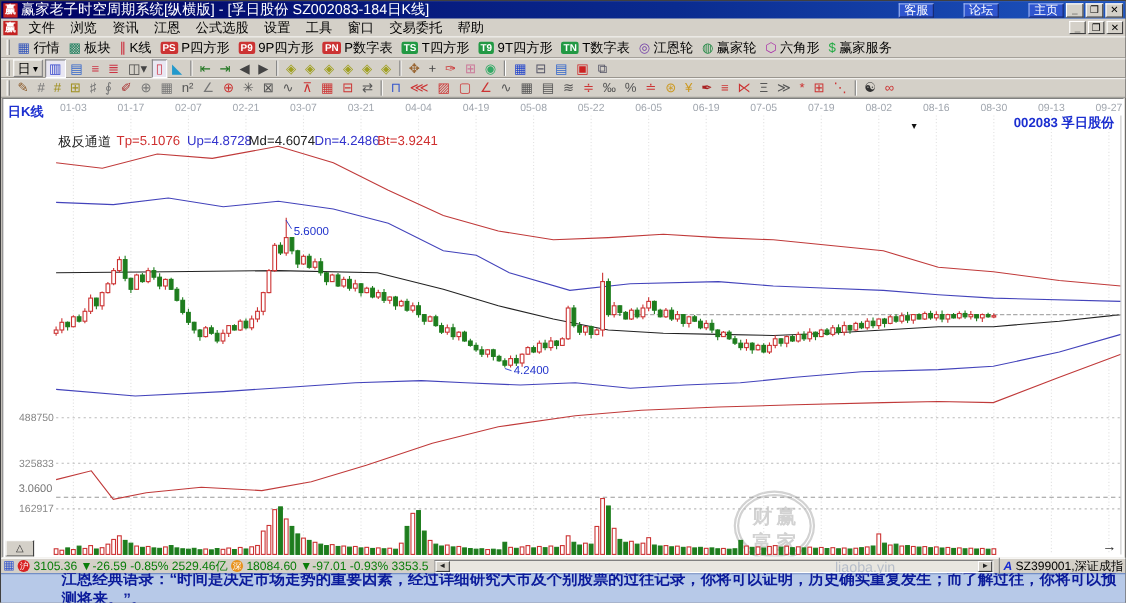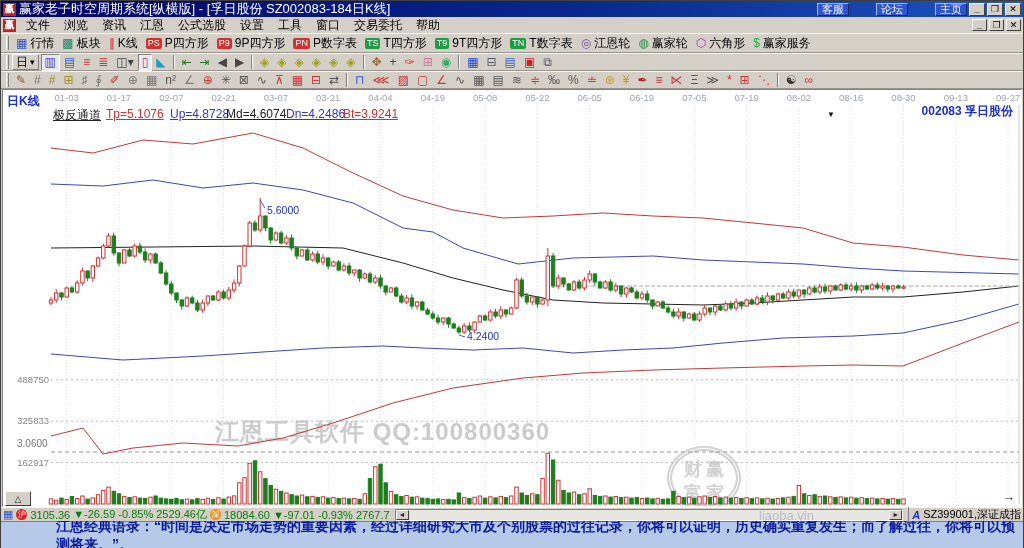--- a/index.html
+++ b/index.html
@@ -29,34 +29,34 @@
     border-top:1px solid #f5f4f2; border-bottom:1px solid #9a968f; }
   #toolbar-main { height:20px; }
   #toolbar-view { height:18px; }
   #toolbar-draw { height:18px; }
   .grip { width:3px; height:14px; border-left:1px solid #fff; border-right:1px solid #808080; margin:0 3px; flex:none; }
   .sep  { width:2px; height:14px; border-left:1px solid #808080; border-right:1px solid #fff; margin:0 3px; flex:none; }
   .tb-btn { height:17px; display:inline-flex; align-items:center; gap:3px; padding:0 3px;
     border:1px solid transparent; color:#000; flex:none; cursor:default; }
   .tb-btn.pressed { border:1px solid; border-color:#808080 #fff #fff #808080; background:#e9e7f2; }
   .tb-ico { font-size:12px; line-height:12px; }
-  .badge { font-size:9px; font-weight:normal; color:#fff; padding:0 2px; border-radius:2px; line-height:11px; height:11px; }
+  .badge { font-size:9px; font-weight:bold; color:#fff; padding:0 2px; border-radius:2px; line-height:11px; height:11px; }
   .tb-label { font-size:12px; }
   .period-btn { display:inline-flex; align-items:center; height:16px; padding:0 3px; margin-right:2px;
     border:1px solid; border-color:#fff #808080 #808080 #fff; background:#d4d0c8; gap:2px; }
 
   
   #chart { position:relative; height:418px; margin:0 1px; background:#fff;
     border:1px solid; border-color:#808080 #fff #fff #808080; overflow:hidden; }
   #chart-svg { position:absolute; left:0; top:0; z-index:2; }
   .overlay { position:absolute; z-index:3; white-space:nowrap; }
   .pane-label { left:4px; top:3px; color:#1c2fd0; font-weight:bold; font-size:12px; }
   .stock-label { right:8px; top:13px; color:#1c2fd0; font-weight:bold; font-size:12px; }
   .ind-row { left:0; top:13px; height:12px; width:100%; font-size:12px; }
-  .ind-row span { position:absolute; top:4px;text-decoration:underline; }
+  .ind-row span { position:absolute; top:18px; }
   .expand-btn { left:2px; top:401px; width:26px; height:15px; background:#d4d0c8; font-size:9px; color:#222;
     border:1px solid; border-color:#fff #404040 #404040 #fff; display:flex; align-items:center; justify-content:center; }
   .scroll-right-hint { left:999px; top:399px; color:#333; font-size:13px; }
   .wm { position:absolute; z-index:1; color:#cbcbcb; font-weight:bold; }
   .wm-tool { left:212px; top:326px; font-size:24px; letter-spacing:1px; }
   .wm-brand { left:744px; top:352px; font-size:50px; letter-spacing:4px; color:#d2d2d2; }
   .wm-logo { left:664px; top:356px; width:74px; height:64px; border:5px double #d2d2d2; border-radius:50%;
     display:grid; grid-template-columns:1fr 1fr; place-items:center; font-size:18px; color:#d2d2d2; padding:6px 10px; }
 
   
@@ -402,21 +402,20 @@
       <span class="sep"></span>
       <span class="tb-btn">
         <span class="tb-ico" style="color: rgb(51, 51, 51);">☯</span>
       </span>
       <span class="tb-btn">
         <span class="tb-ico" style="color: rgb(204, 51, 51);">∞</span>
       </span>
     </div>
 
   <div id="chart">
-    <div class="wm wm-tool">江恩工具软件  QQ:100800360</div>
     <div class="wm wm-logo">
       <span>财</span>
         <span>赢</span>
         <span>富</span>
         <span>家</span>
     </div>
 
     <svg id="chart-svg" width="1020" height="416" viewBox="0 0 1020 416">
         <line x1="63.7" y1="15" x2="63.7" y2="414" stroke="#e2e2e2" stroke-dasharray="1,2"></line>
         <text x="63.7" y="11" text-anchor="middle" font-size="9.5" fill="#a0a6ae">01-03</text>
@@ -984,21 +983,21 @@
     <div class="overlay scroll-right-hint">→</div>
   </div>
 
   <div class="statusbar">
     <span class="sb-ico" style="color:#3355cc;">▦</span>
     <span class="idx-badge" style="background:#d82222;">沪</span>
     <span class="green">3105.36</span>
     <span class="green">▼-26.59 -0.85% 2529.46亿</span>
     <span class="idx-badge" style="background:#e8921d;">深</span>
     <span class="green">18084.60</span>
-    <span class="green">▼-97.01 -0.93% 2767.7</span>
+    <span class="green">▼-97.01 -0.93% 3353.5</span>
     <span class="hscroll">
       <span class="hs-btn">◄</span>
       <span class="hs-track"></span>
       <span class="hs-btn">►</span>
     </span>
     <span class="wm-url" style="left:758px;">liaoba.yin</span>
     <span class="sb-right">
       <span class="a-ico">A</span>
       <span>SZ399001,深证成指</span>
     </span>

